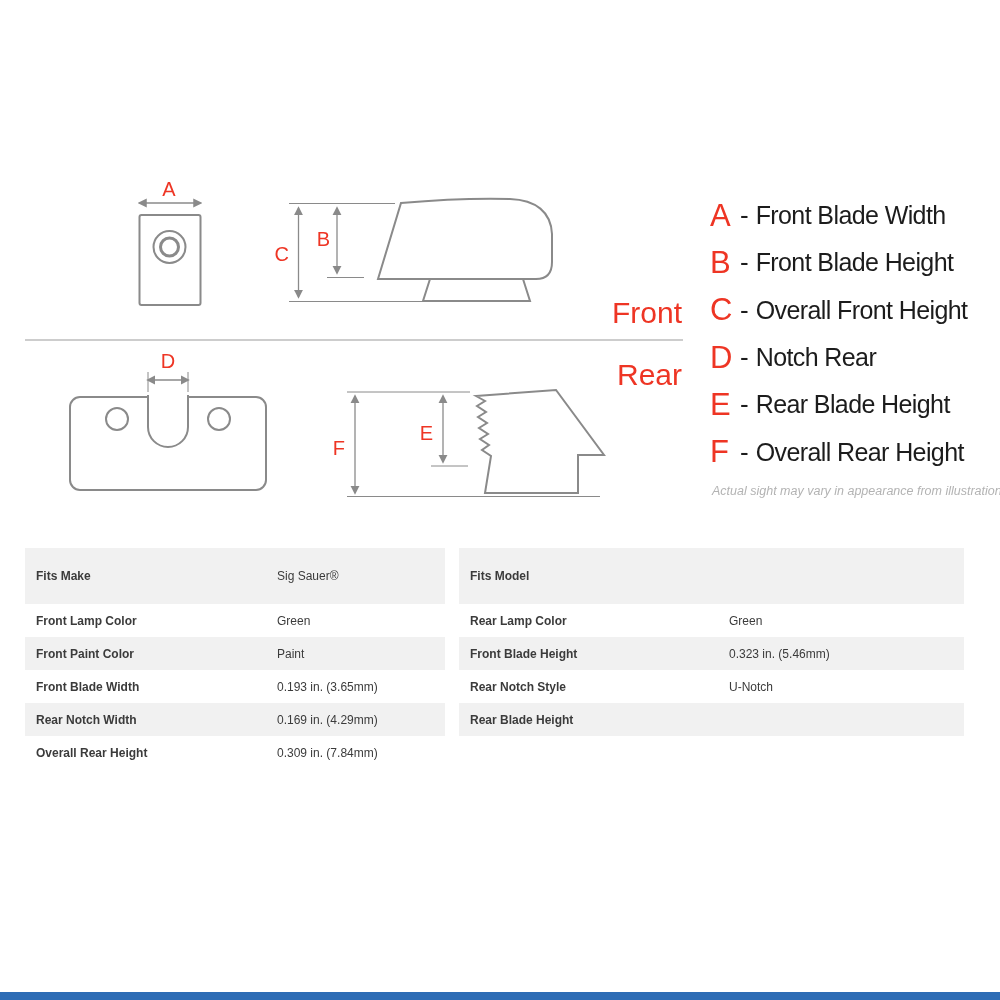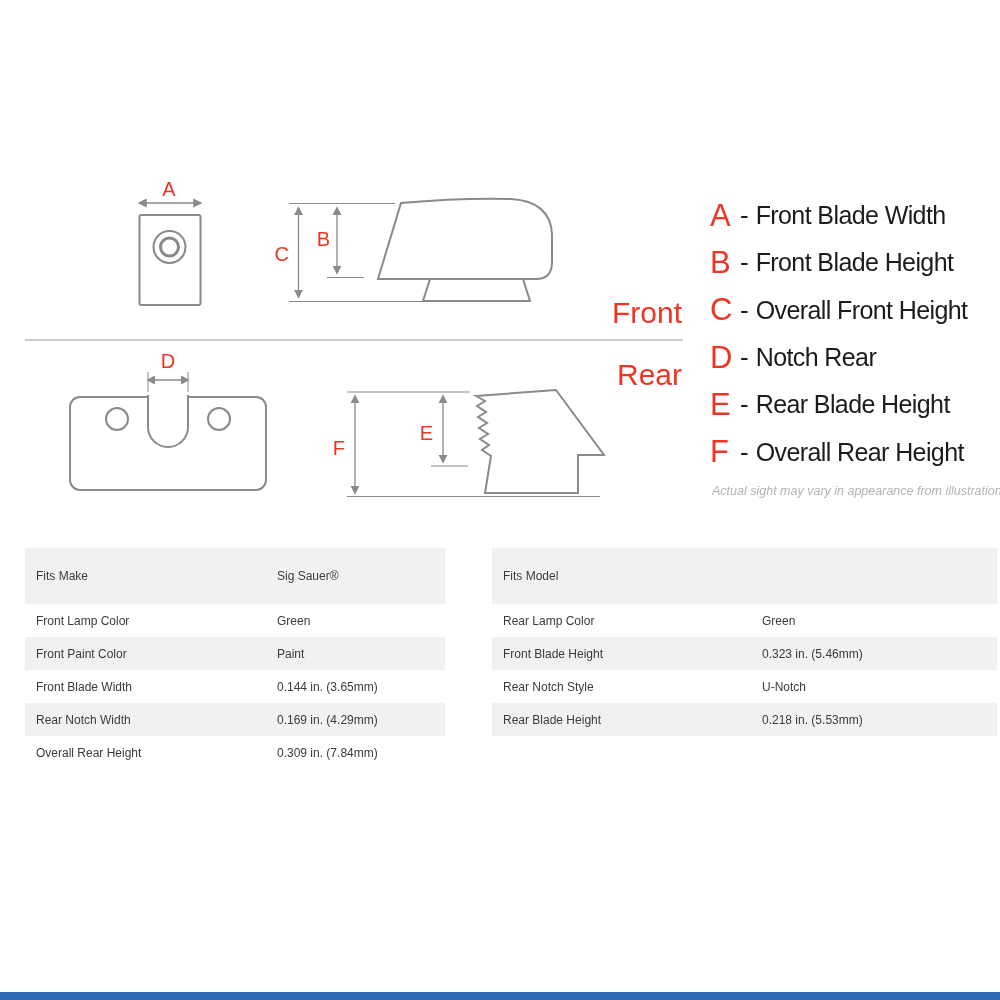--- a/index.html
+++ b/index.html
@@ -12,25 +12,25 @@
   .legend{position:absolute;left:710px;top:192px;width:292px;}
   .legend-item{display:flex;align-items:center;height:47.3px;white-space:nowrap;}
   .legend-letter{color:#ee3524;font-size:31px;width:28px;flex:0 0 28px;letter-spacing:-0.5px;}
   .legend-sep{color:#1c1c1c;font-size:26px;margin:0 7px 0 2px;}
   .legend-label{color:#1c1c1c;font-size:25px;letter-spacing:-0.6px;}
   .legend-note{position:absolute;left:712px;top:484px;width:290px;
                font-size:12.5px;font-style:italic;color:#b3b3b3;}
 
   .spec-table{position:absolute;display:flex;flex-direction:column;}
   .spec-table-left{left:25px;top:548px;width:420px;}
-  .spec-table-right{left:492px;top:548px;width:505px;}
+  .spec-table-right{left:459px;top:548px;width:505px;}
   .spec-row{display:flex;align-items:center;min-height:33px;}
   .spec-row.tall{min-height:56px;}
   .spec-table .spec-row:nth-child(odd){background:#f1f1f1;}
-  .spec-label{font-weight:normal;font-size:12px;color:#3b3b3b;padding-left:11px;box-sizing:border-box;}
+  .spec-label{font-weight:bold;font-size:12px;color:#3b3b3b;padding-left:11px;box-sizing:border-box;}
   .spec-table-left .spec-label{width:252px;flex:0 0 252px;}
   .spec-table-right .spec-label{width:270px;flex:0 0 270px;}
   .spec-value{font-size:12px;color:#3b3b3b;flex:1;white-space:pre-line;line-height:1.5;}
 
   .footer-bar{position:absolute;left:0;bottom:0;width:1000px;height:8px;background:#2d6cb5;}
 </style>
 </head>
 <body>
 
 <div class="page">
@@ -152,21 +152,21 @@
     <div class="spec-row">
       <div class="spec-label">Front Lamp Color</div>
       <div class="spec-value">Green</div>
     </div>
     <div class="spec-row">
       <div class="spec-label">Front Paint Color</div>
       <div class="spec-value">Paint</div>
     </div>
     <div class="spec-row">
       <div class="spec-label">Front Blade Width</div>
-      <div class="spec-value">0.144 in. (3.65mm)</div>
+      <div class="spec-value">0.193 in. (3.65mm)</div>
     </div>
     <div class="spec-row">
       <div class="spec-label">Rear Notch Width</div>
       <div class="spec-value">0.169 in. (4.29mm)</div>
     </div>
     <div class="spec-row">
       <div class="spec-label">Overall Rear Height</div>
       <div class="spec-value">0.309 in. (7.84mm)</div>
     </div>
   </div>
@@ -182,18 +182,17 @@
     <div class="spec-row">
       <div class="spec-label">Front Blade Height</div>
       <div class="spec-value">0.323 in. (5.46mm)</div>
     </div>
     <div class="spec-row">
       <div class="spec-label">Rear Notch Style</div>
       <div class="spec-value">U-Notch</div>
     </div>
     <div class="spec-row">
       <div class="spec-label">Rear Blade Height</div>
-      <div class="spec-value">0.218 in. (5.53mm)</div>
     </div>
   </div>
 
   <div class="footer-bar"></div>
 </div>
 
 </body></html>

